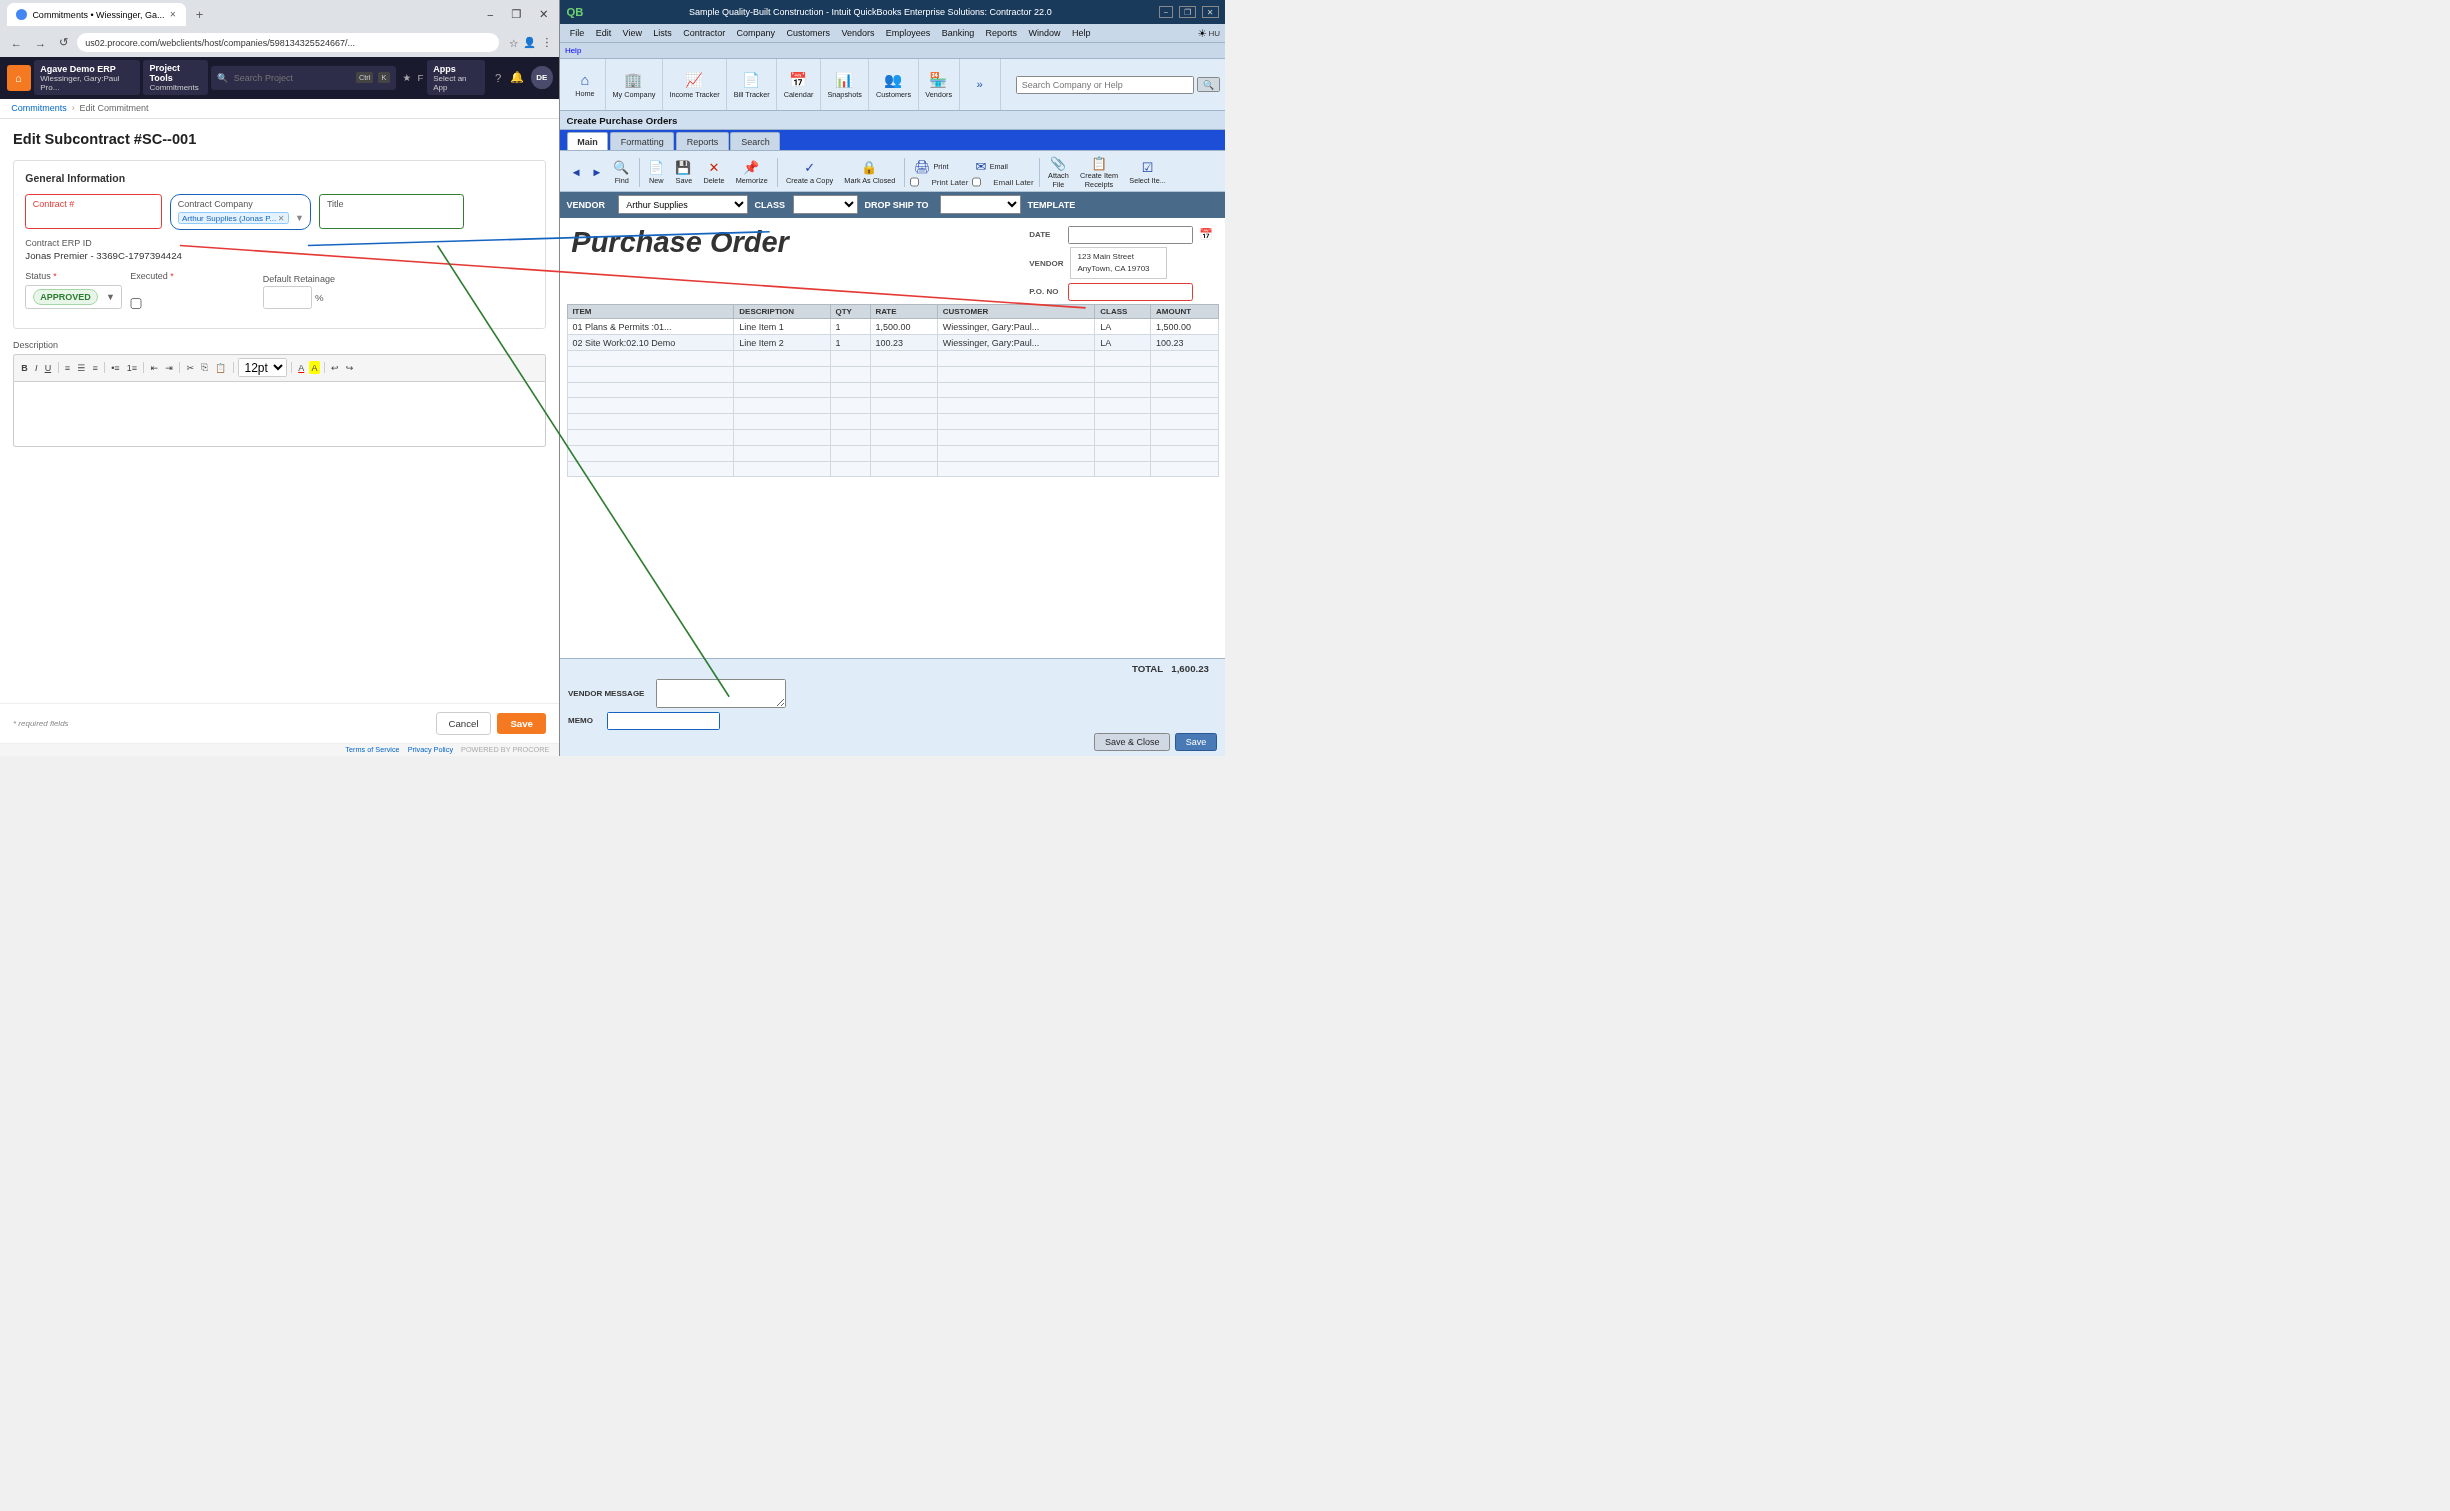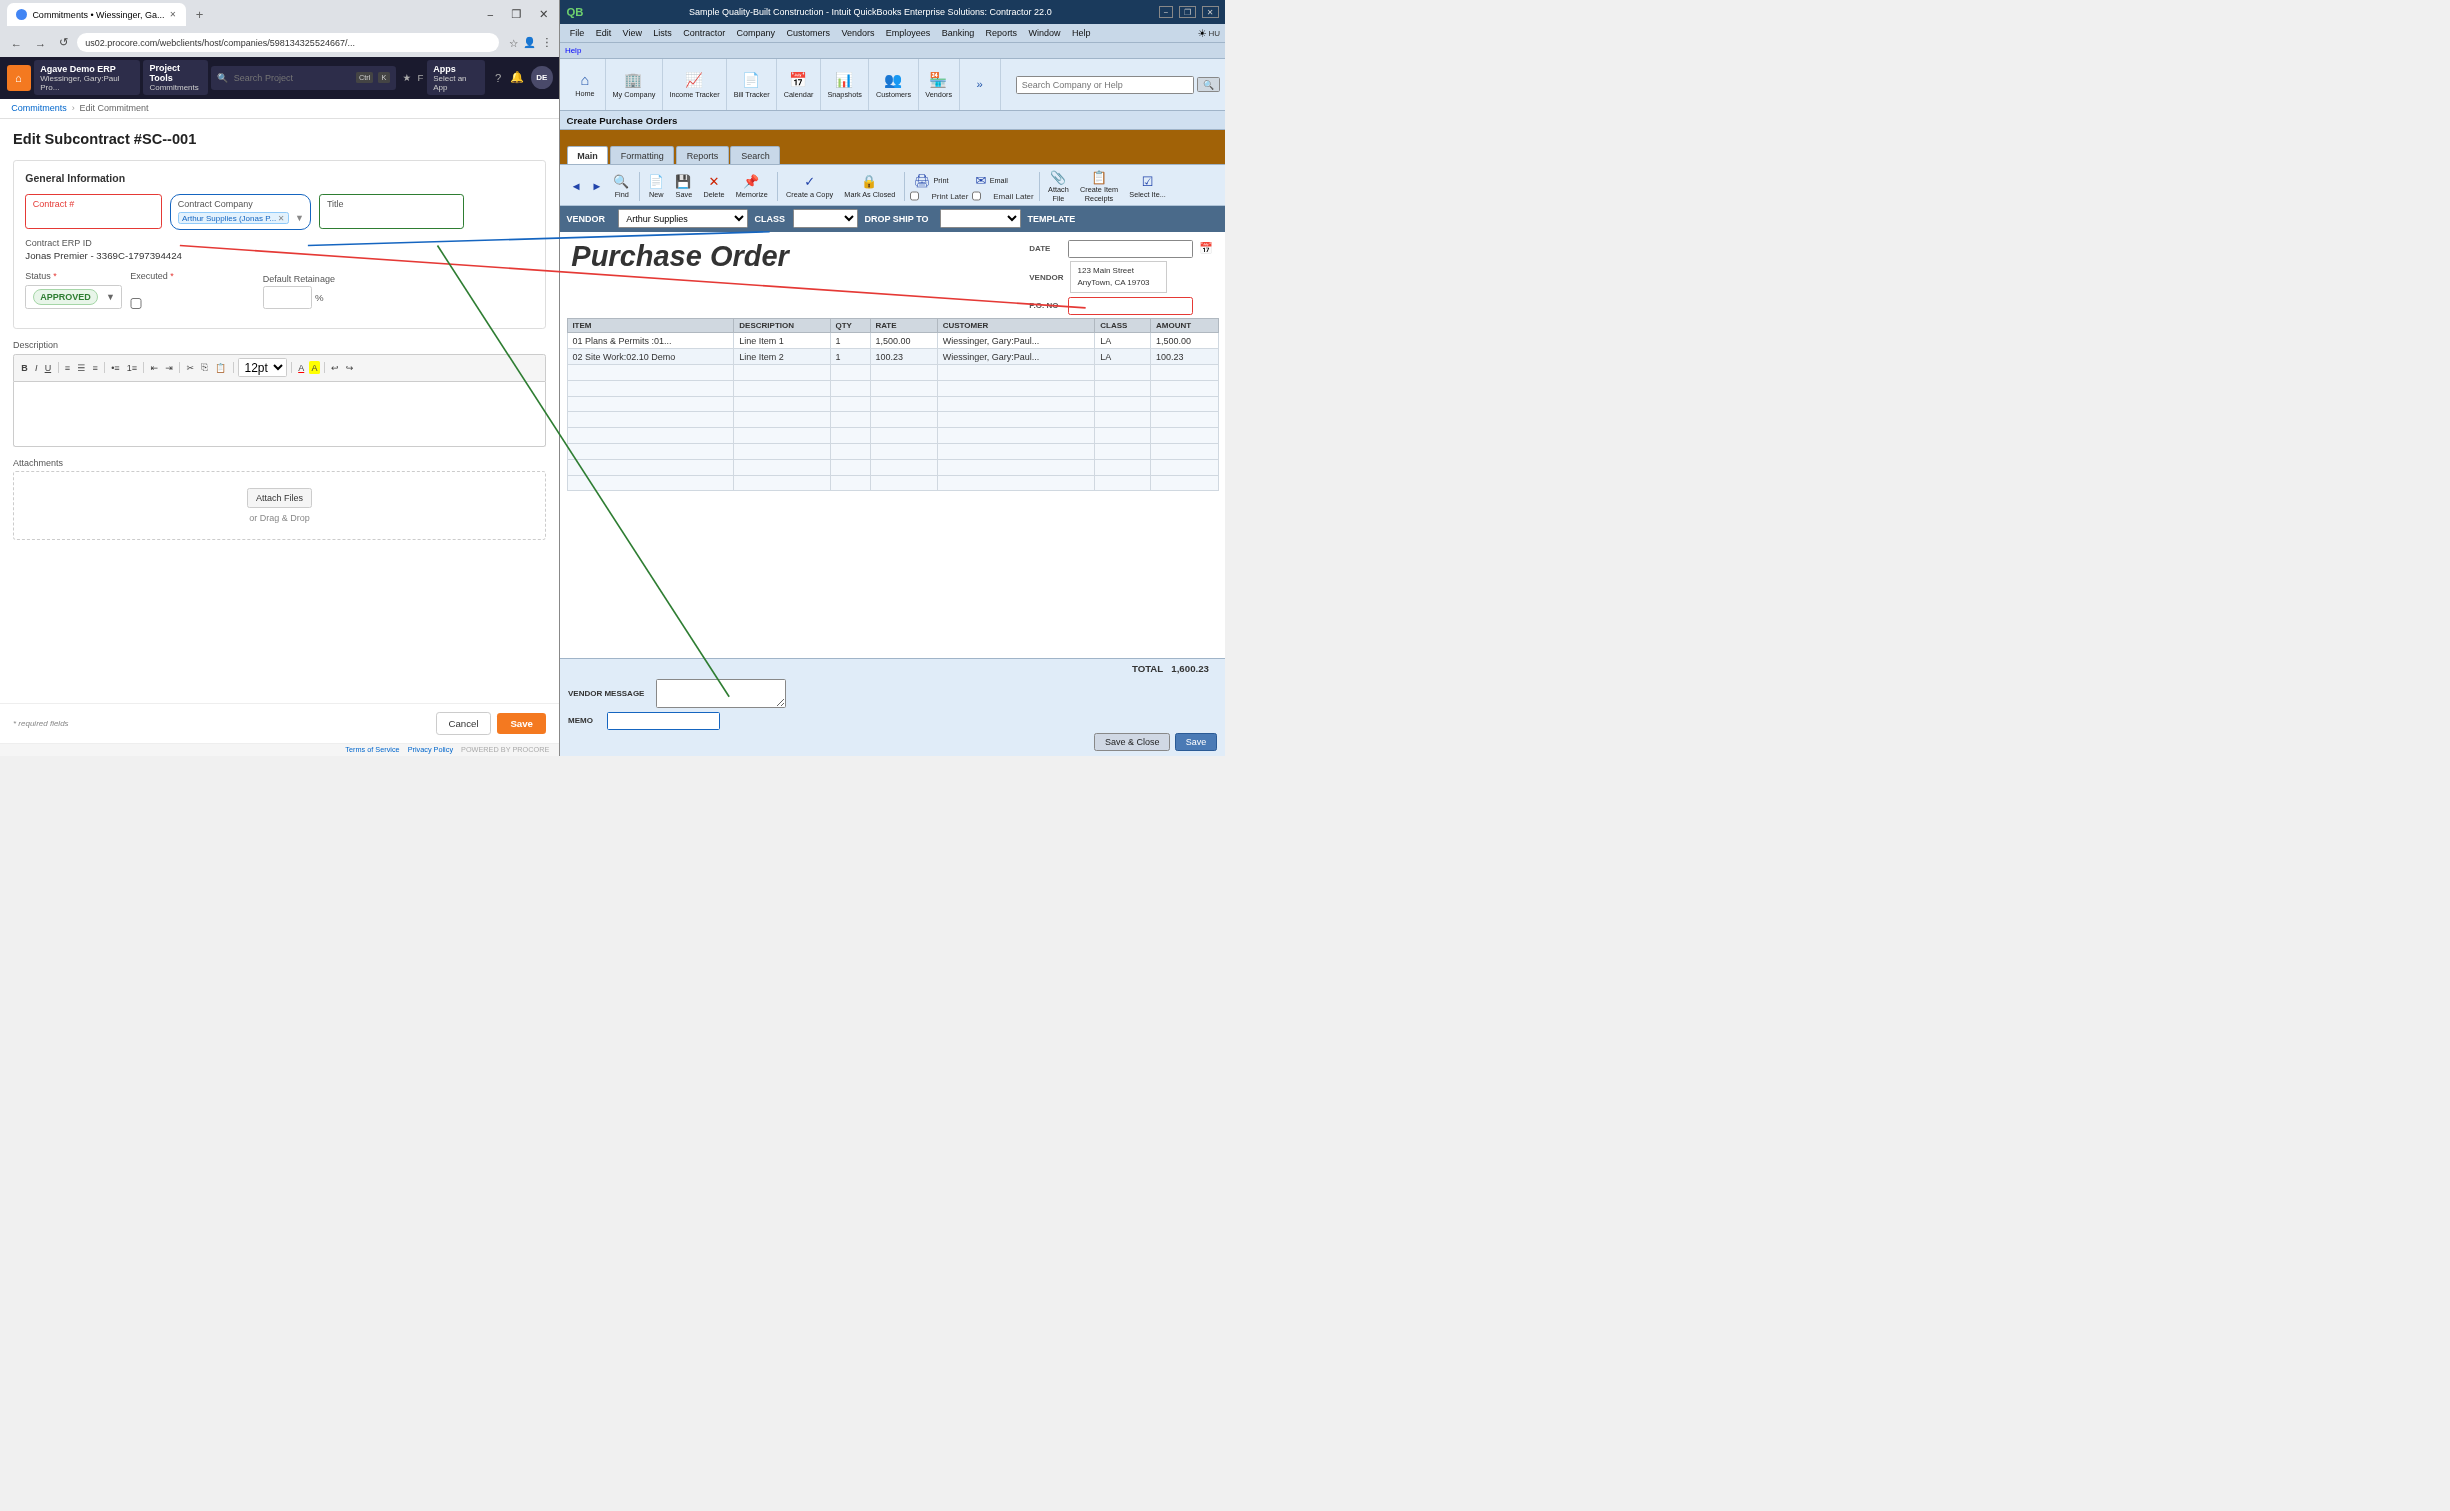--- a/index.html
+++ b/index.html
@@ -161,21 +161,21 @@
     
     .qb-form-area { flex: 1; display: flex; flex-direction: column; overflow: hidden; }
 
     .qb-form-header {
       background: #d0e0f0; padding: 3.2px 6.5px; display: flex; align-items: center; gap: 6.5px; border-bottom: 0.8px solid #a0b4c8;
     }
     .qb-form-header-title { font-size: 9.7px; font-weight: bold; color: #111; }
 
     
     .qb-tabs {
-      background: #a16207; display: flex; align-items: flex-end; padding: 0 6.5px; border-bottom: 1.6px solid #a0b4c8; height: 35px;
+      background: #1d4ed8; display: flex; align-items: flex-end; padding: 0 6.5px; border-bottom: 1.6px solid #a0b4c8; height: 21px;
     }
     .qb-tab {
       padding: 3.2px 9.7px; font-size: 9px; cursor: pointer; border: 0.8px solid #a0b4c8; border-bottom: none; background: #c8d8e8; color: #333; border-radius: 2.4px 2.4px 0 0; margin-right: 1.6px;
     }
     .qb-tab.active { background: #fff; font-weight: bold; }
 
     
     .qb-action-bar {
       background: #e0ecf8; padding: 3.2px 6.5px; display: flex; align-items: center; gap: 3.2px; border-bottom: 0.8px solid #b0c4d8; flex-wrap: wrap; height: 41px;
     }
@@ -403,27 +403,20 @@
         <div class="separator"></div>
         <button style="text-decoration:underline;text-decoration-color:#f00;">A</button>
         <button style="background:#ffff00;padding:1.6px 2.4px;">A</button>
         <div class="separator"></div>
         <button>↩</button>
         <button>↪</button>
       </div>
       <div class="desc-body" contenteditable="true" style=""></div>
     </div>
 
-    <div class="attach-section">
-      <div class="attach-label">Attachments</div>
-      <div class="attach-drop">
-        <button class="attach-btn">Attach Files</button>
-        <div>or Drag &amp; Drop</div>
-      </div>
-    </div>
   </div>
 
   <div class="page-footer">
     <div>
       <span class="required-note">* required fields</span>
     </div>
     <div class="footer-btns">
       <button class="btn-cancel">Cancel</button>
       <button class="btn-save">Save</button>
     </div>

